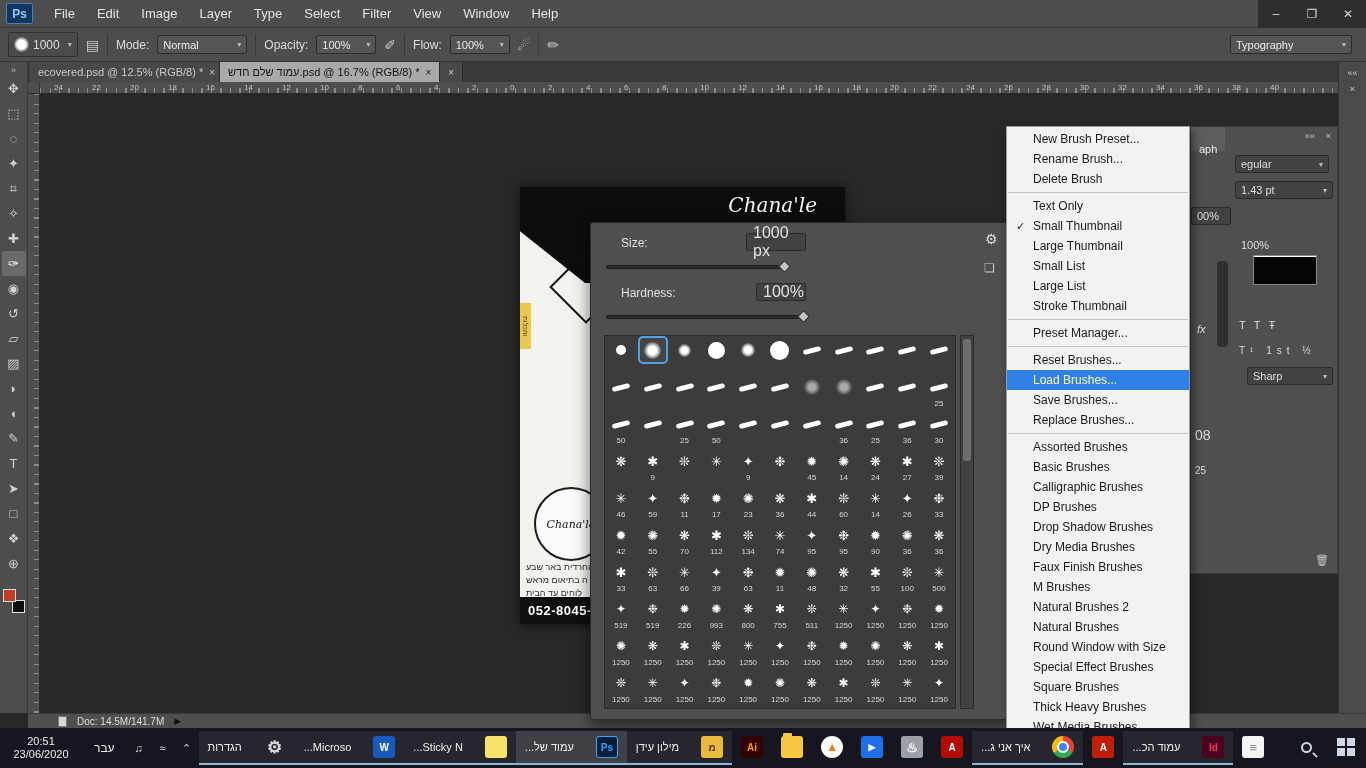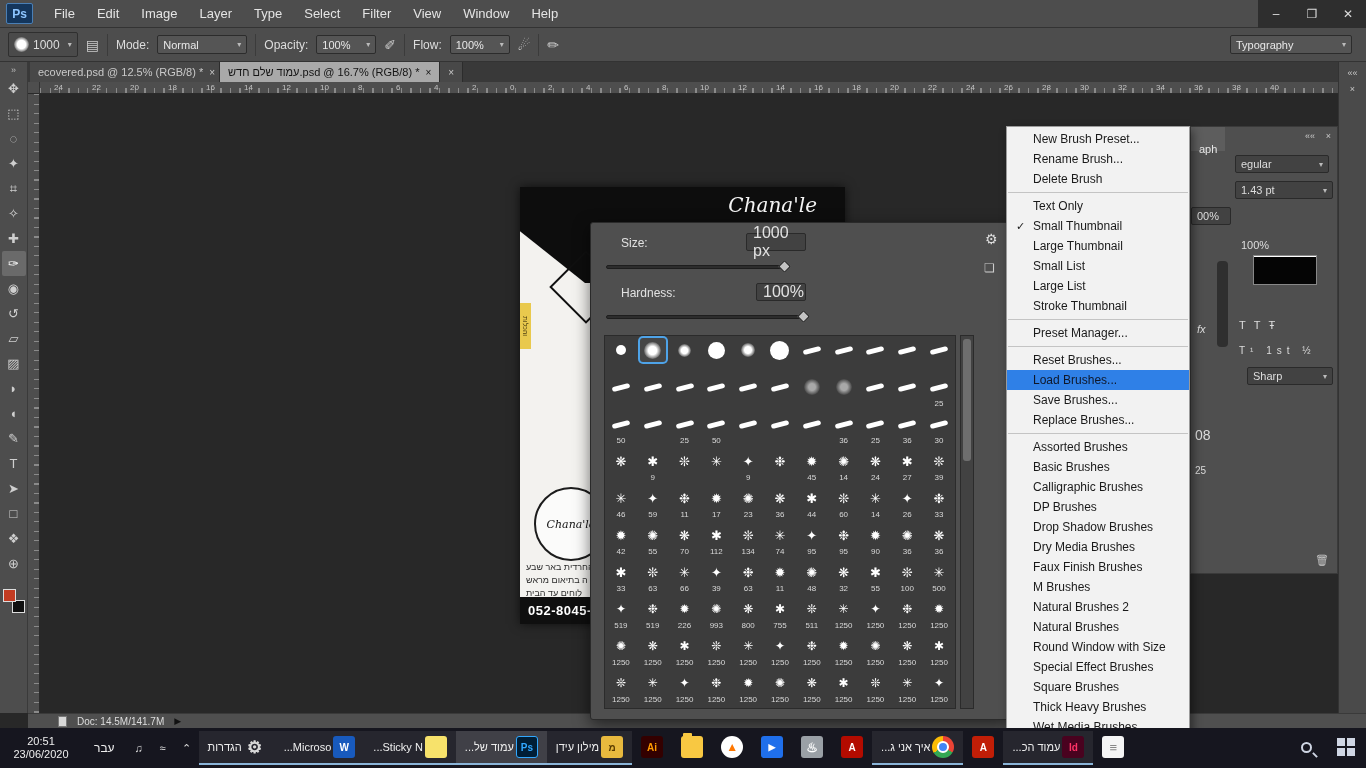--- a/index.html
+++ b/index.html
@@ -70,42 +70,42 @@
 .bcircle{border-radius:50%}
 .bstroke{width:18px;height:5px;background:#fff;border-radius:3px;transform:rotate(-14deg)}
 .bglyph{color:#fff;font-size:13px;line-height:13px}
 #bp-scroll{position:absolute;left:369px;top:112px;width:14px;height:374px;background:#424242;border:1px solid #2b2b2b}
 #bp-scroll .thumb{position:absolute;left:2px;top:3px;width:8px;height:122px;background:#6e6e6e;border-radius:3px}
 .bp-gear{position:absolute;left:394px;top:8px;font-size:14px;color:#ddd}
 .bp-new{position:absolute;left:393px;top:38px;font-size:12px;color:#ccc}
 
 #context-menu{left:1006px;top:126px;width:184px;background:#f2f2f2;border:1px solid #9b9b9b;box-shadow:3px 4px 9px rgba(0,0,0,.45);padding:2px 0;font-size:12px;color:#1a1a1a;z-index:60}
 .cm-item{height:20px;line-height:20px;padding-left:26px;position:relative;white-space:nowrap}
-.cm-item.hl{background:#2f80e7;color:#0f172a}
+.cm-item.hl{background:#2f80e7;color:#fef9c3}
 .cm-check{position:absolute;left:9px;top:0;font-size:11px}
 .cm-sep{height:1px;background:#c4c4c4;margin:3px 1px}
 
 #right-strip{left:1190px;top:126px;width:148px;height:448px;background:#4f4f4f;border:1px solid #3a3a3a;color:#ddd;font-size:11px;z-index:15}
 #right-strip .r{position:absolute}
 .rs-tab{background:#5d5d5d;height:20px;padding:12px 8px;line-height:20px;color:#e8e8e8}
 .mini-ic{color:#c9c9c9;font-size:9px}
 .rs-field{background:#424242;border:1px solid #2a2a2a;border-radius:2px;height:18px;display:flex;align-items:center;justify-content:space-between;padding:0 5px}
 .rs-swatch{background:#050505;border:1px solid #888;box-shadow:inset 0 1px 0 #fff}
 .rs-scroll{background:#2f2f2f;border-radius:4px}
 #far-strip{left:1338px;top:62px;width:28px;height:651px;background:#4a4a4a;border-left:1px solid #333;color:#ccc;font-size:9px;z-index:14;display:flex;flex-direction:column;align-items:center;padding-top:6px;gap:6px}
 
 #statusbar{left:28px;top:713px;width:1338px;height:15px;background:#4f4f4f;border-top:1px solid #3a3a3a;display:flex;align-items:center;font-size:10px;color:#ddd;padding-left:30px;gap:10px;z-index:8}
 #statusbar .arrow{color:#111;font-size:9px}
 #sb-icon{width:9px;height:11px;background:#d8d8d8;border:1px solid #777}
 
 #taskbar{left:0;top:728px;width:1366px;height:40px;background:#16161f;display:flex;align-items:center;color:#eee;font-size:11px;z-index:100}
 .tb-clock{width:82px;text-align:center;line-height:13px;font-size:11px}
 .tb-lang{padding:0 12px;font-size:12px}
 .tb-tray{width:24px;text-align:center;color:#ddd;font-size:11px}
-.tb-app{height:23px;display:flex;align-items:center;gap:2px;padding:16px 9px;border-bottom:2px solid transparent;white-space:nowrap}
+.tb-app{height:23px;display:flex;align-items:center;gap:22px;padding:16px 9px;border-bottom:2px solid transparent;white-space:nowrap}
 .tb-app.open{background:rgba(255,255,255,.07);border-bottom-color:#8ab4d8}
 .tb-app.active{background:rgba(255,255,255,.18)}
 .ic{width:22px;height:22px;border-radius:3px;display:flex;align-items:center;justify-content:center;font-size:10px;font-weight:bold;color:#fff;position:relative;flex:0 0 auto}
 .ic-gear{font-size:17px;color:#d8d8d8}
 .ic-word{background:#185abd}
 .ic-sticky{background:#f7e26b}
 .ic-ps{background:#001e36;border:1px solid #31a8ff;color:#31a8ff}
 .ic-dict{background:#e8b93e;color:#5a3c00}
 .ic-ai{background:#330000;color:#ff9a00}
 .ic-folder{background:#f8c842}

